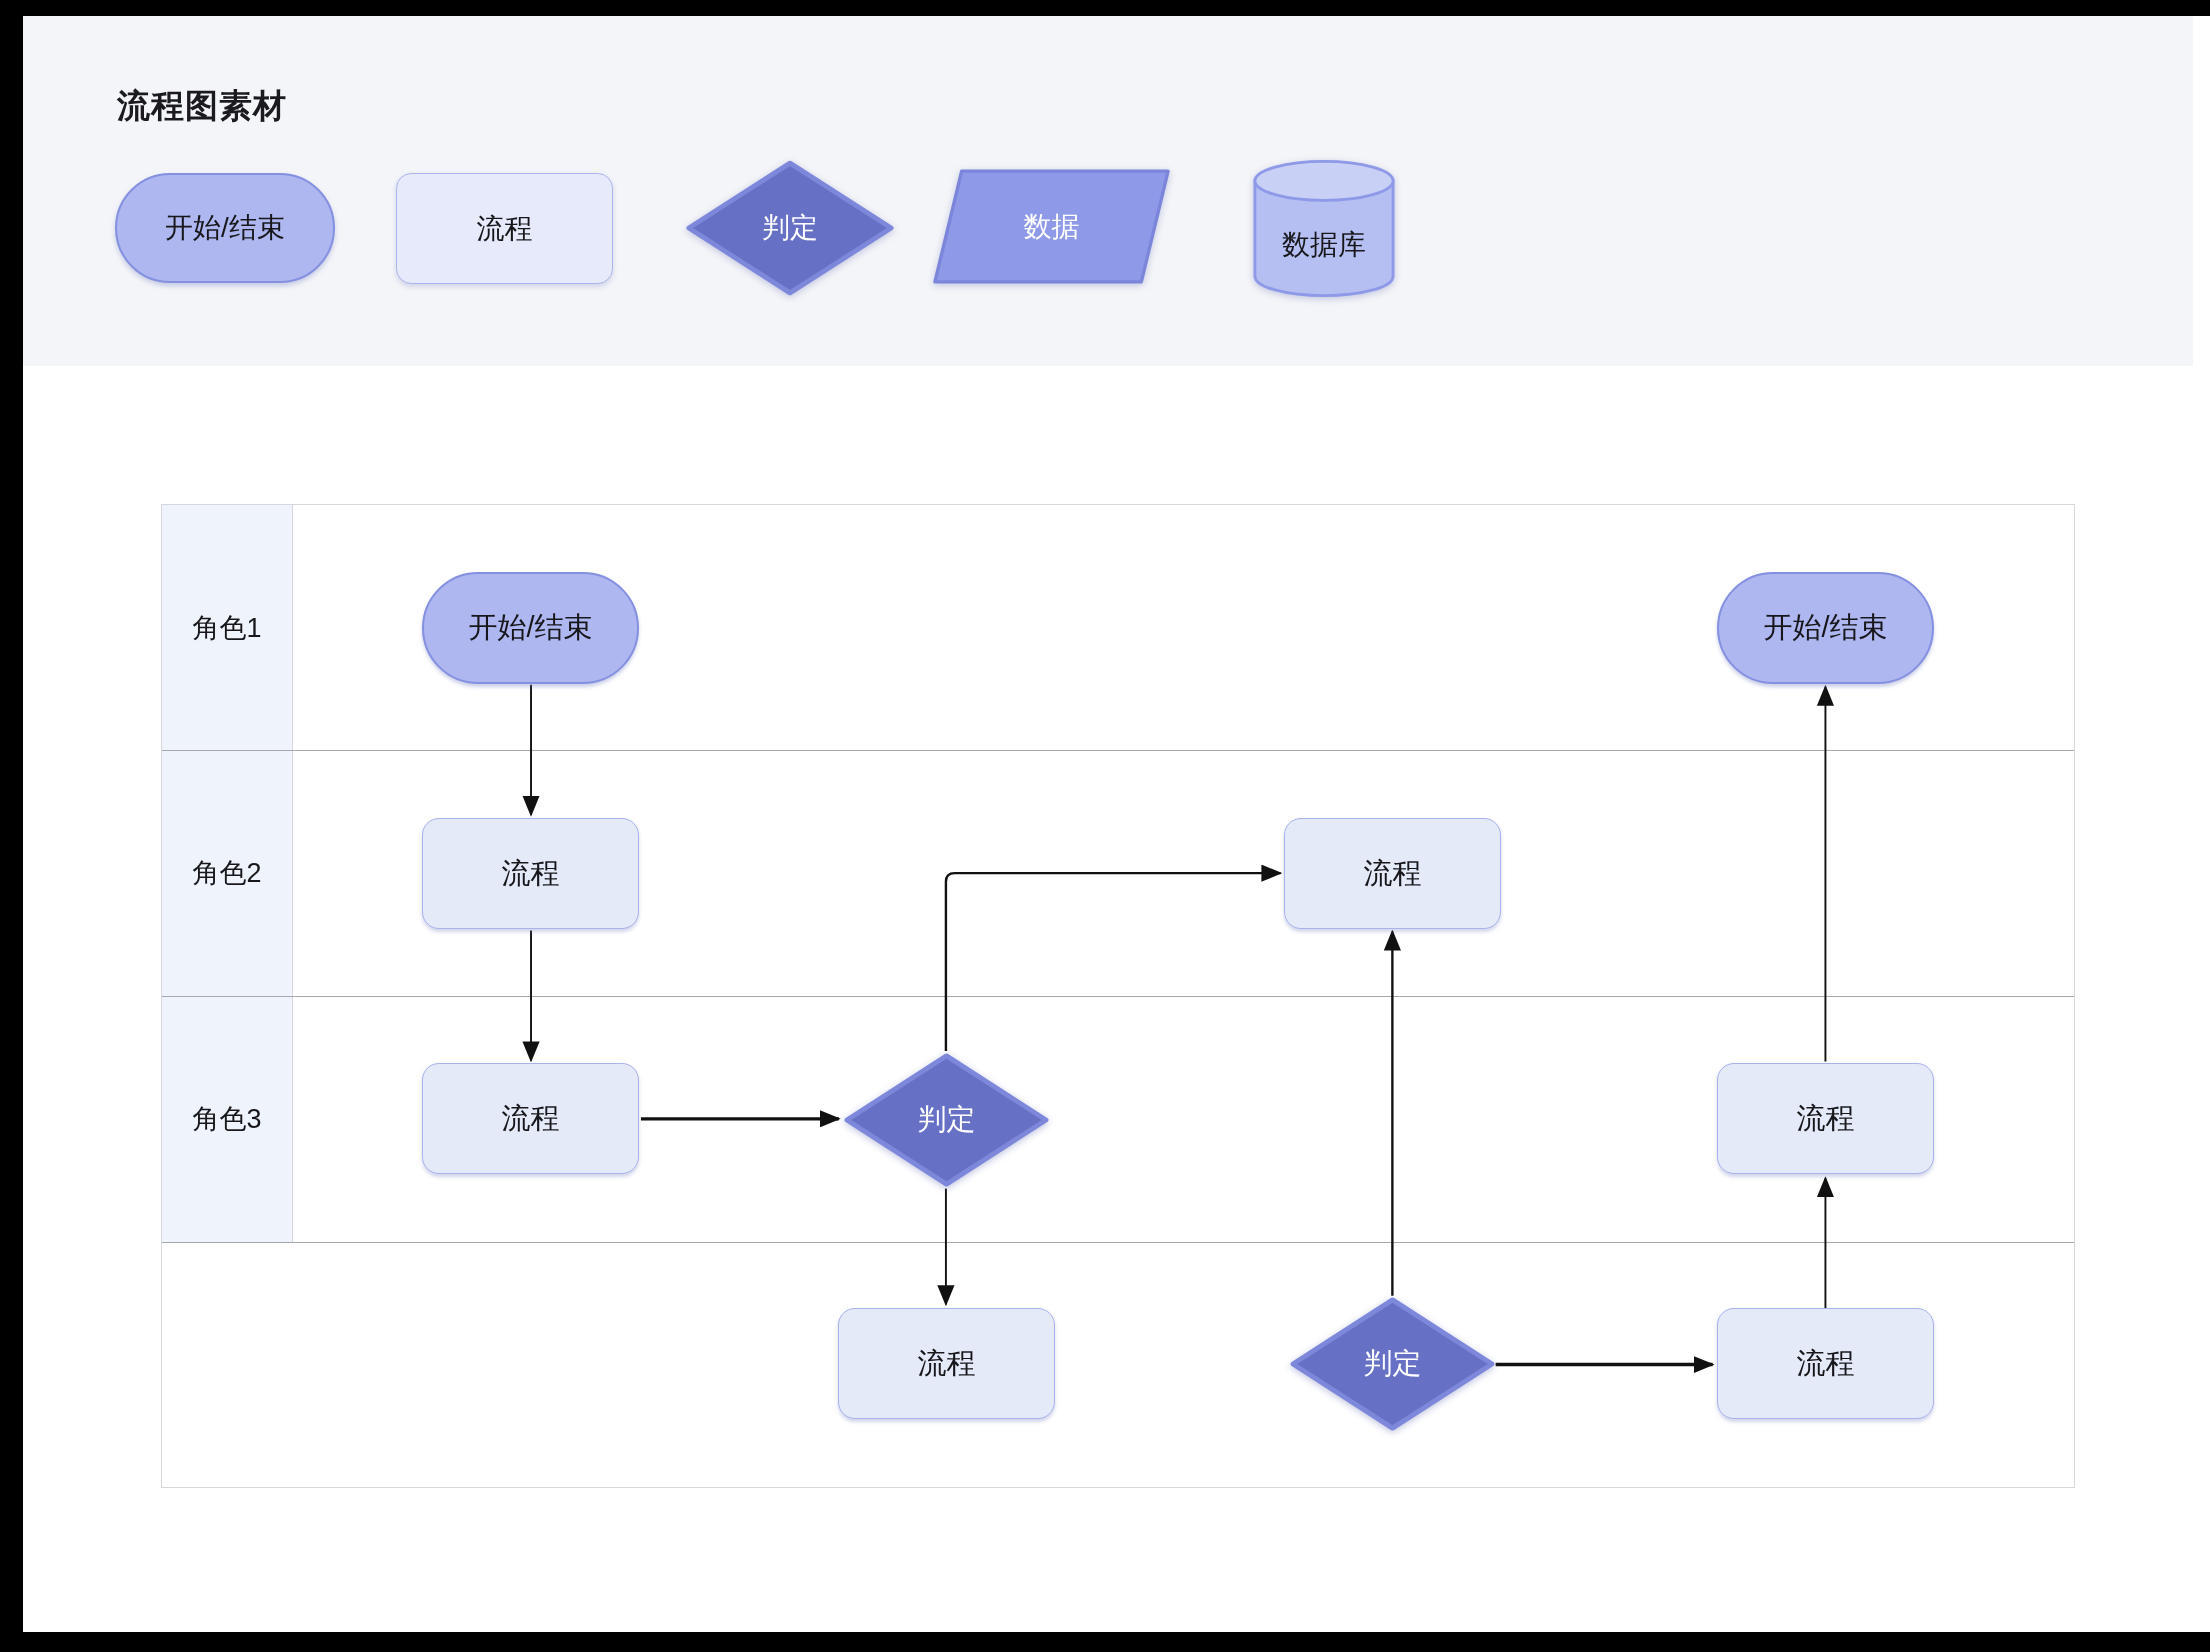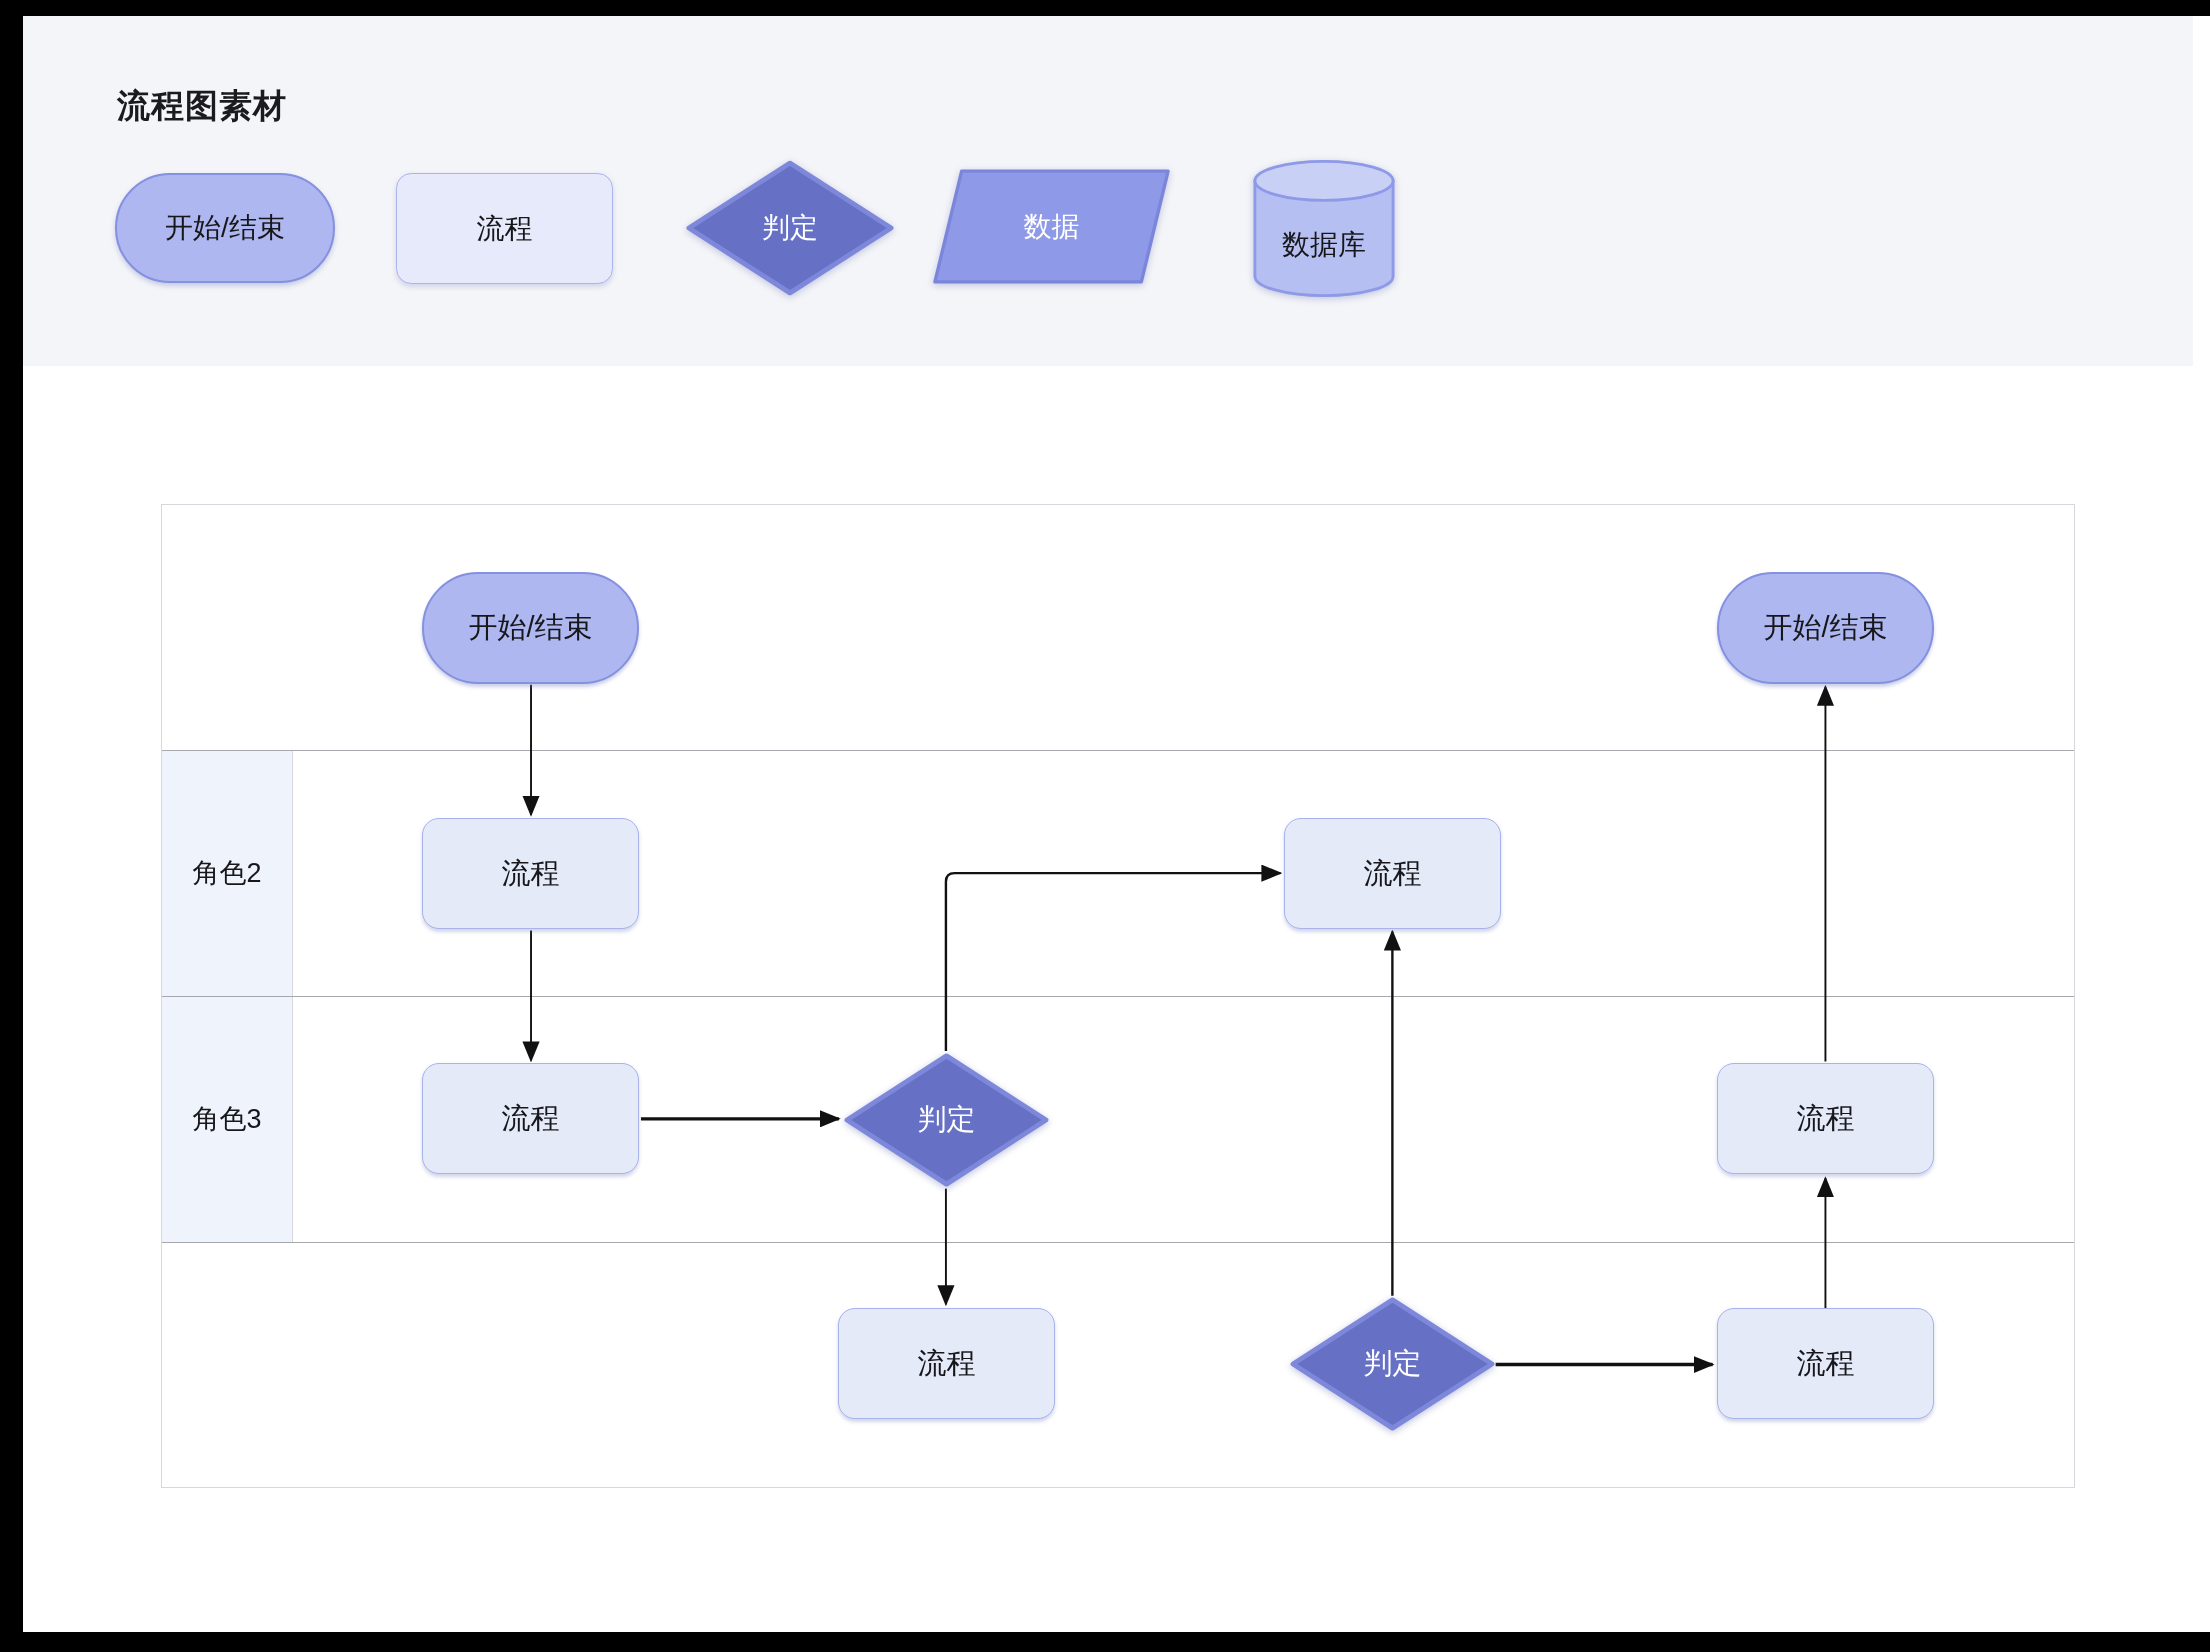--- a/index.html
+++ b/index.html
@@ -117,20 +117,21 @@
       </svg>
       <span class="pal-label light">数据</span>
     </div>
 
   </div>
 
   <div class="table">
 
     <div class="lanes">
       <div class="lane">
+        <div class="lane-label">角色1</div>
         <div class="lane-body"></div>
       </div>
       <div class="lane">
         <div class="lane-label">角色2</div>
         <div class="lane-body"></div>
       </div>
       <div class="lane">
         <div class="lane-label">角色3</div>
         <div class="lane-body"></div>
       </div>

